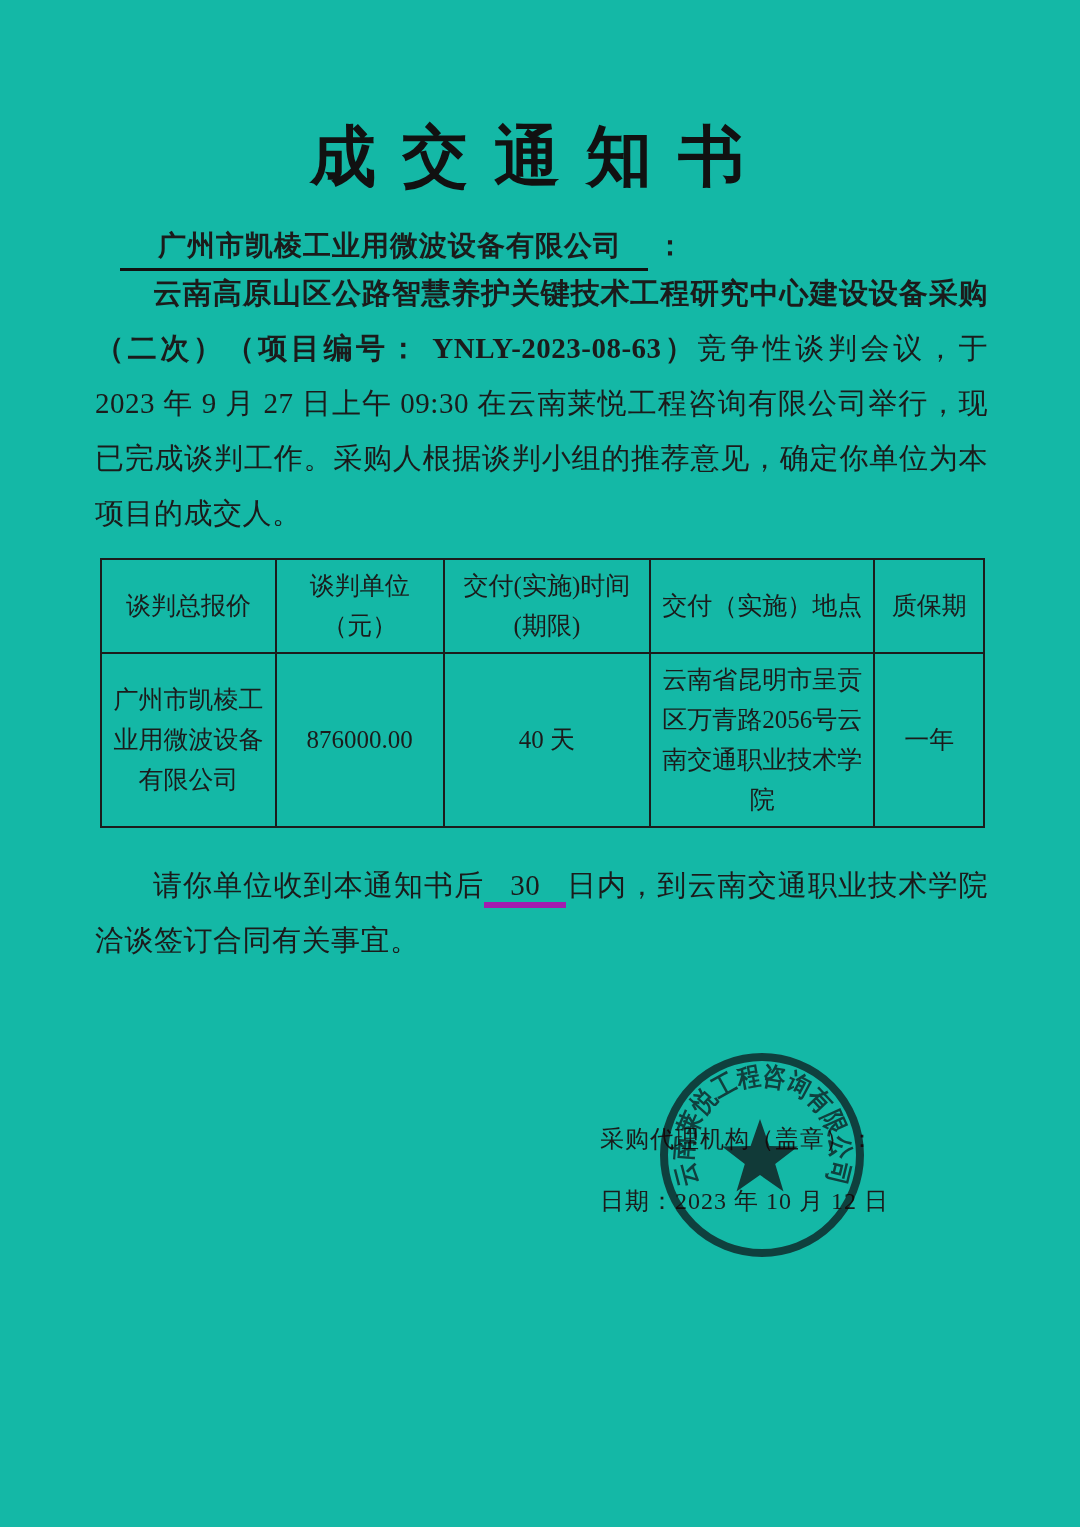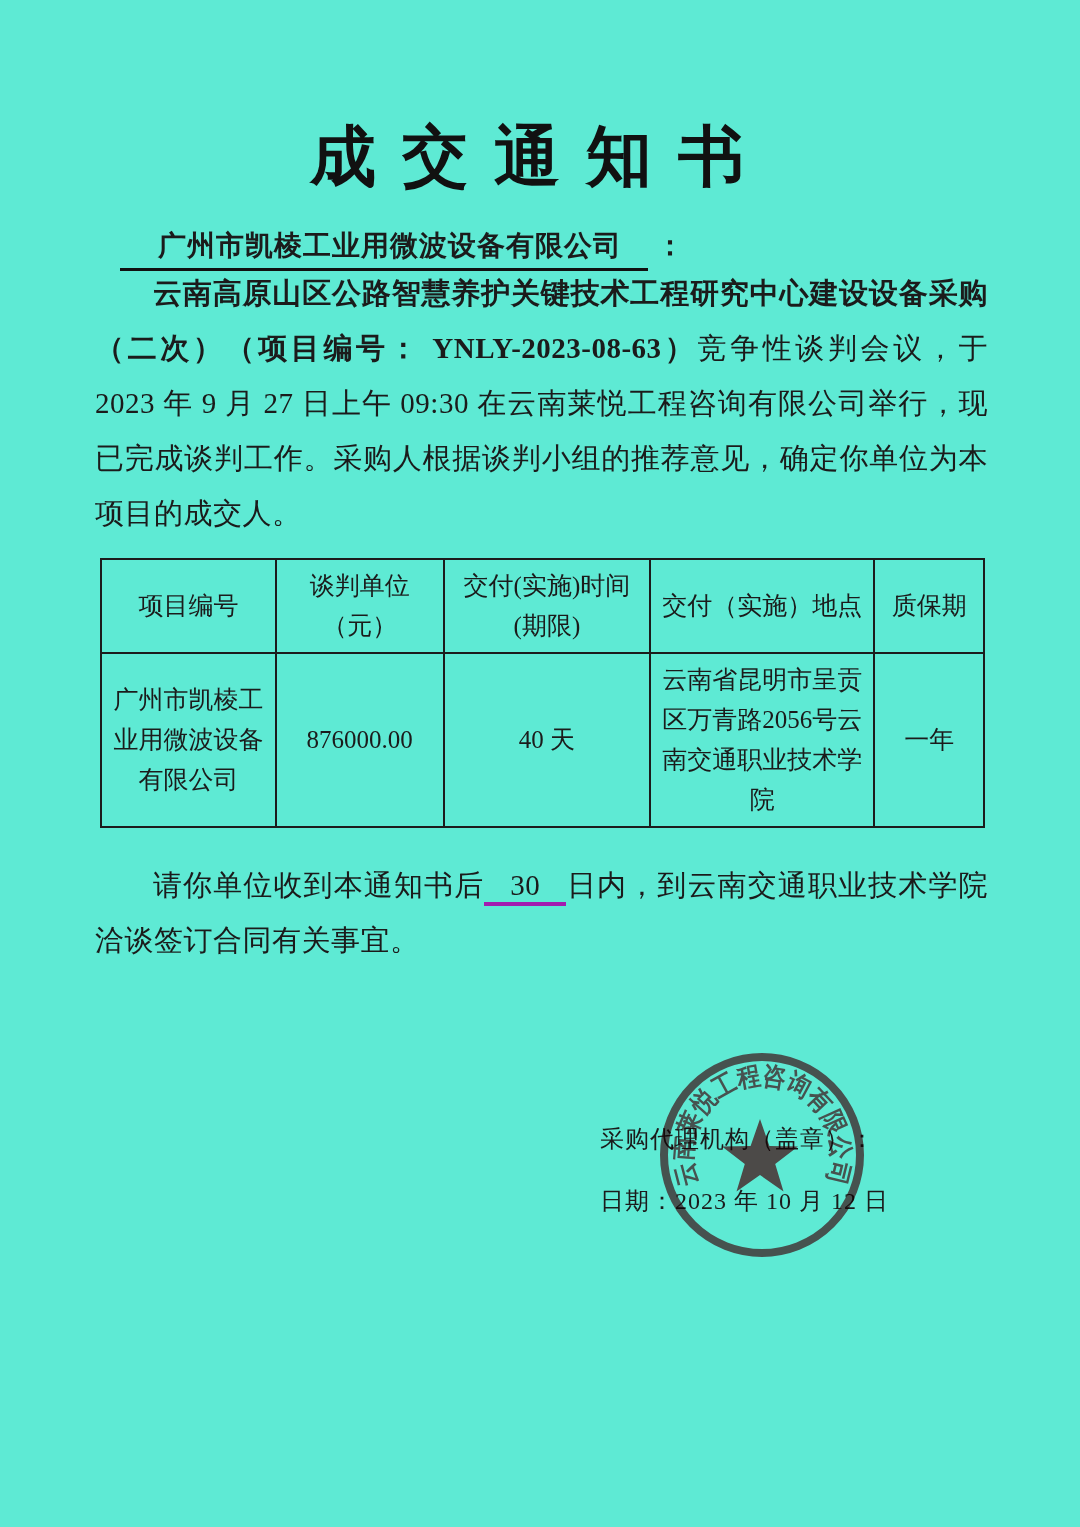--- a/index.html
+++ b/index.html
@@ -6,21 +6,21 @@
     margin: 0;
     padding: 0;
     background: #e9e9e9;
     font-family: "Liberation Serif", "DejaVu Serif", serif;
   }
   .page {
     position: relative;
     width: 1080px;
     height: 1527px;
     margin: 0 auto;
-    background: #5eead4;
+    background: #14b8a6;
     color: #1b1b1b;
     overflow: hidden;
   }
   
   .doc-title {
     position: absolute;
     top: 112px;
     left: 0;
     width: 100%;
     margin: 0;
@@ -100,21 +100,21 @@
     font-size: 29px;
     line-height: 55px;
     text-align: justify;
     text-indent: 2em;
     letter-spacing: 0.5px;
   }
   .days-underline {
     display: inline-block;
     min-width: 82px;
     text-align: center;
-    border-bottom: 4px solid #a21caf;
+    border-bottom: 6px solid #a21caf;
     line-height: 34px;
     text-indent: 0;
   }
   
   .footer-block {
     position: absolute;
     top: 1108px;
     left: 600px;
     font-size: 24px;
     line-height: 62px;
@@ -149,21 +149,21 @@
   <table class="award-table">
     <colgroup>
       <col class="col-unit">
       <col class="col-price">
       <col class="col-time">
       <col class="col-place">
       <col class="col-warranty">
     </colgroup>
     <thead>
       <tr>
-        <th>项目编号</th>
+        <th>谈判总报价</th>
         <th>谈判单位 （元）</th>
         <th>交付(实施)时间(期限)</th>
         <th>交付（实施）地点</th>
         <th>质保期</th>
       </tr>
     </thead>
     <tbody>
       <tr>
         <td>广州市凯棱工业用微波设备有限公司</td>
         <td>876000.00</td>

